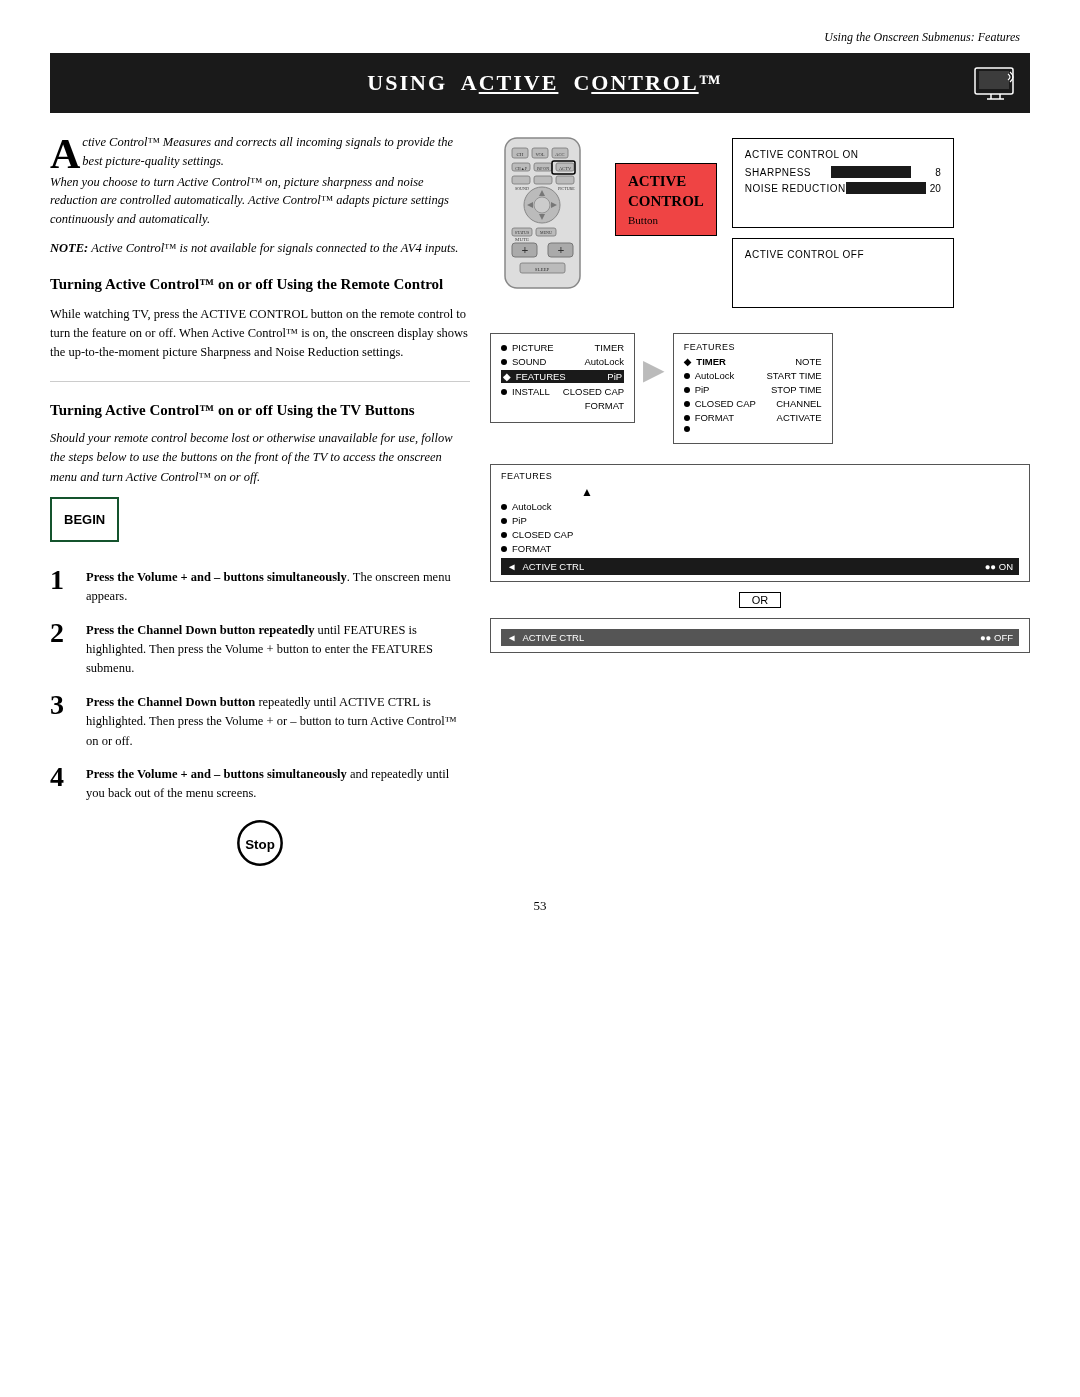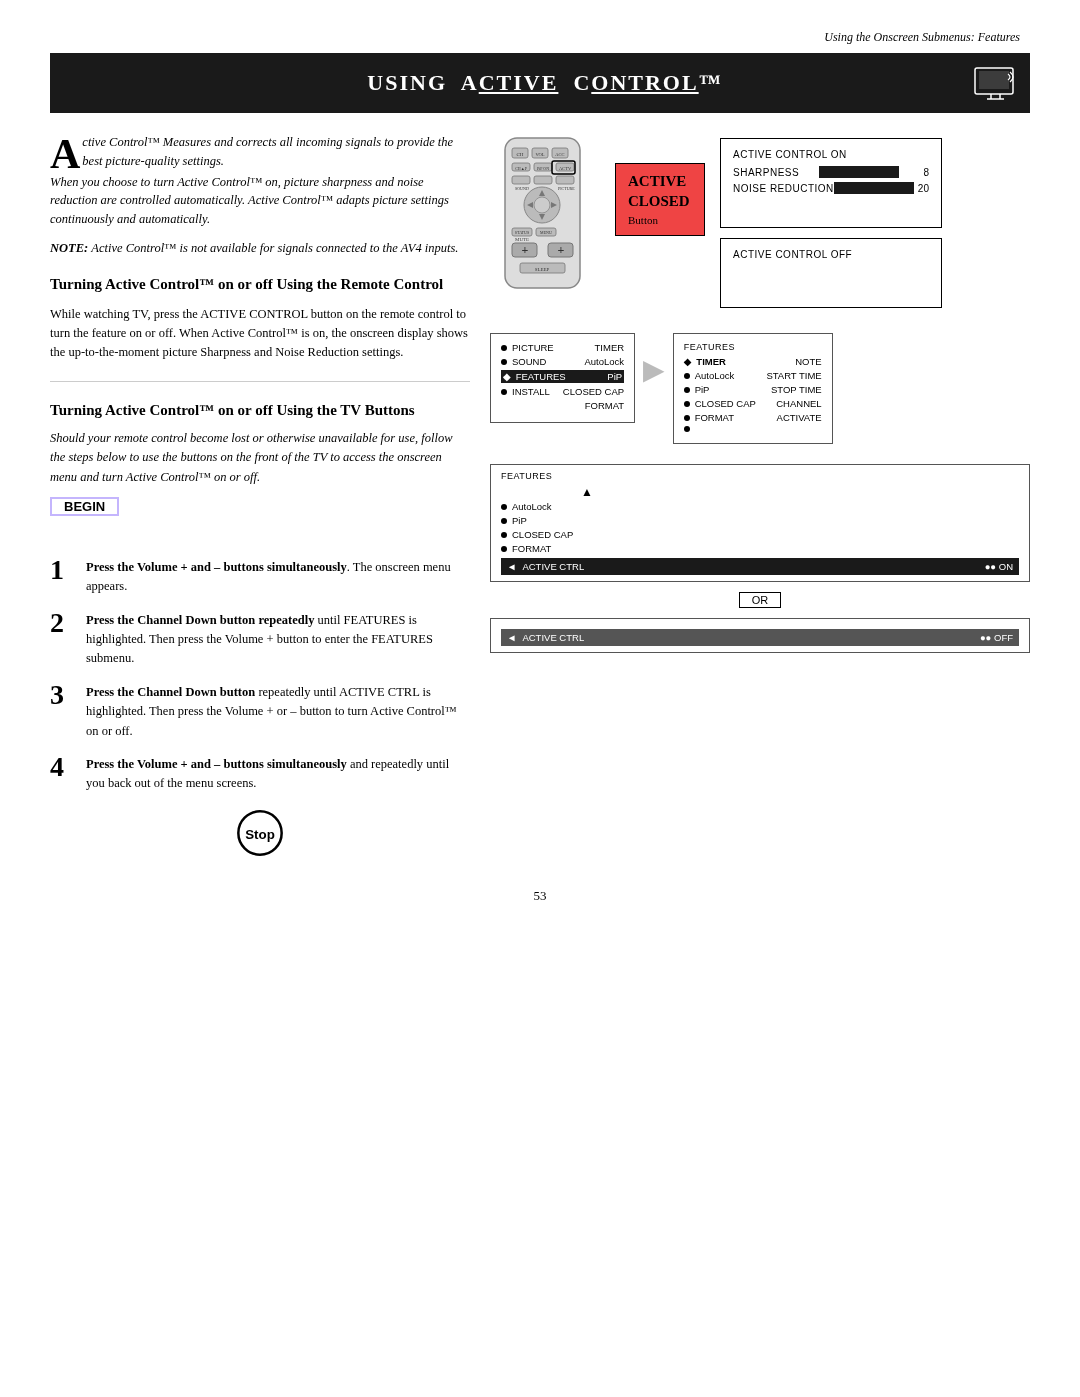--- a/index.html
+++ b/index.html
@@ -145,25 +145,25 @@
     .italic-intro {
       font-style: italic;
       font-size: 12.5px;
       line-height: 1.55;
       margin-bottom: 10px;
     }
 
     
     .begin-badge {
       display: inline-block;
-      border: 2px solid #c4b5fd;
-      padding: 0 12px;
+      border: 2px solid #14532d;
+      padding: 13px 12px;
       font-weight: bold;
       font-size: 13px;
-      margin-bottom: 28px;
+      margin-bottom: 12px;
       font-family: Arial, sans-serif;
     }
 
     
     .steps-container {
       margin-bottom: 10px;
     }
 
     .step-item {
       display: flex;
@@ -509,21 +509,21 @@
             <text x="60" y="108" font-size="5" fill="#444">  </text>
 
             <rect x="30" y="130" width="45" height="10" rx="2" fill="#bbb" stroke="#777" stroke-width="0.8"></rect>
             <text x="52" y="138" text-anchor="middle" font-size="5" fill="#333">SLEEP</text>
           </svg>
         </div>
 
         <div style="margin-top:30px; display:flex; flex-direction:column; align-items:center;">
           <div class="active-ctrl-btn-box">
             <span>ACTIVE</span><br>
-            <span>CLOSED</span><br>
+            <span>CONTROL</span><br>
             <span class="active-btn-label">Button</span>
           </div>
         </div>
 
         <div style="display:flex; flex-direction:column; gap:10px; margin-top:5px;">
 
           <div class="tv-screen-box">
             <div class="screen-status">ACTIVE CONTROL  ON</div>
             <div class="screen-row">
               <span class="screen-label">SHARPNESS</span>

